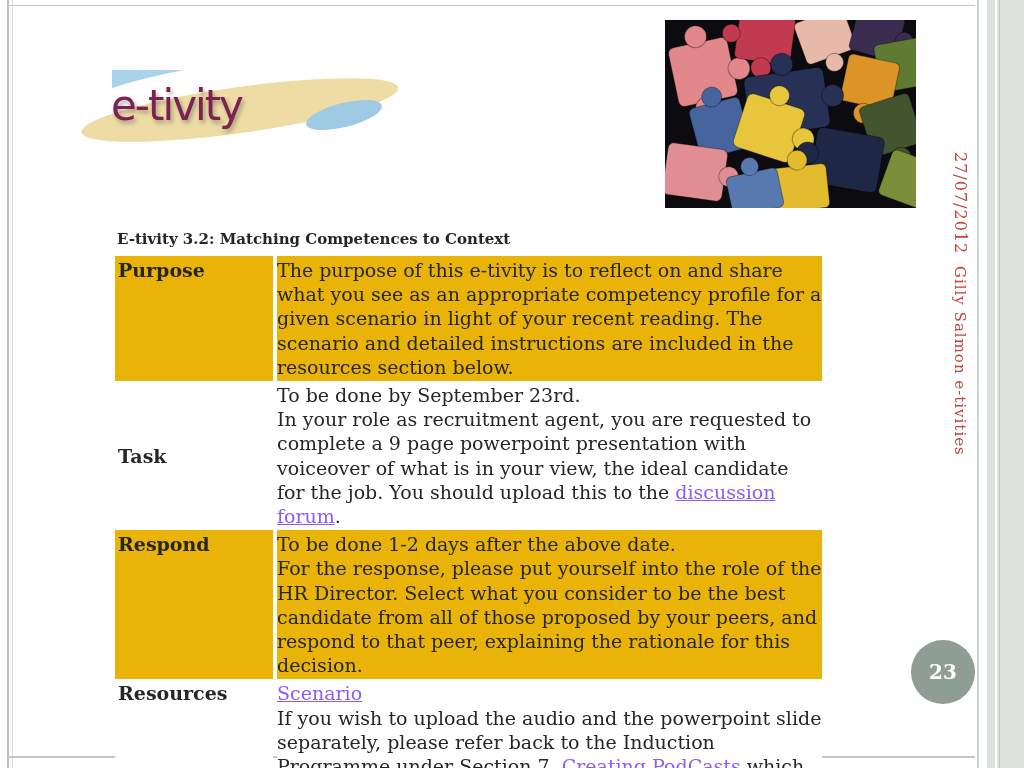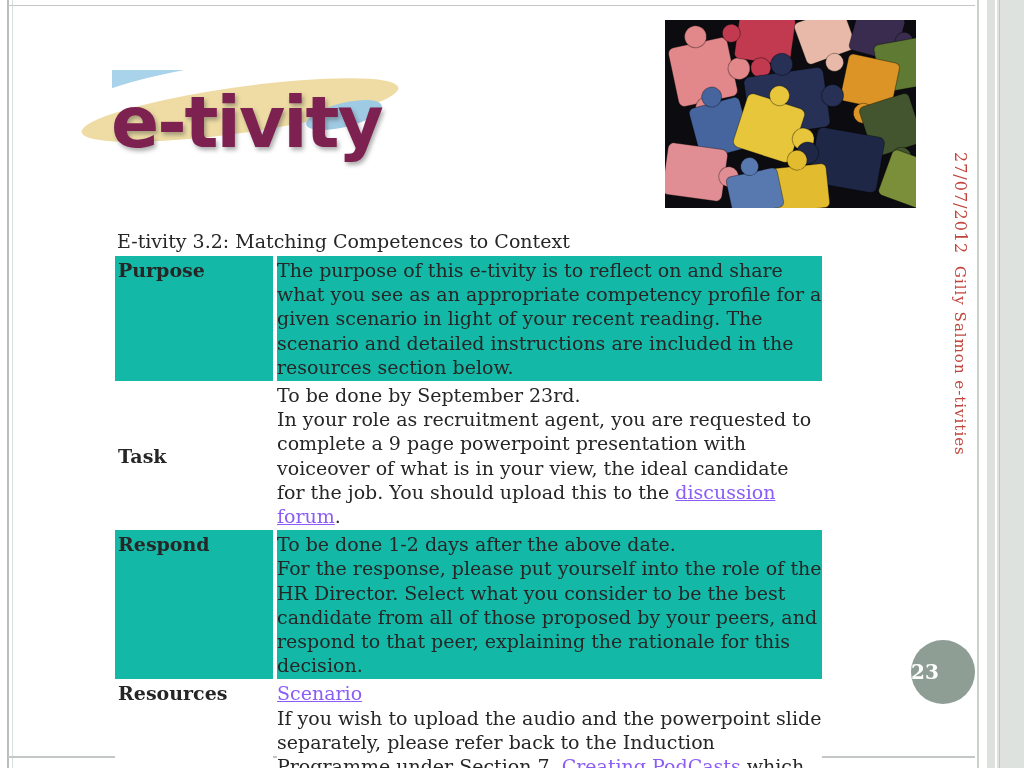--- a/index.html
+++ b/index.html
@@ -17,48 +17,48 @@
   .right-band { position:absolute; left:987px; top:0; width:37px; height:768px; background:#dde2de; }
   .rb-white  { position:absolute; left:995px; top:0; width:2px; height:768px; background:#ffffff; }
   .rb-gray   { position:absolute; left:999px; top:0; width:1px; height:768px; background:#c2c7c3; }
 
   
   .logo { position:absolute; left:105px; top:55px; width:280px; height:105px; }
   .logo-blue { position:absolute; left:7px; top:15px; width:128px; height:55px; background:#a9d3ea; }
   .logo-blue-sliver { position:absolute; left:200px; top:48px; width:78px; height:24px; background:#9fcae4; border-radius:50%; transform:rotate(-14deg); }
   .logo-white-sweep { position:absolute; left:-30px; top:6px; width:330px; height:52px; background:#ffffff; border-radius:50%; transform:rotate(-8deg); }
   .logo-swoosh { position:absolute; left:-25px; top:32px; width:320px; height:46px; background:#eedca4; border-radius:50%; transform:rotate(-8deg); }
-  .logo-text { position:absolute; left:6px; top:26px; font-family:"DejaVu Sans","Liberation Sans",sans-serif; font-weight:bold; font-size:71px; letter-spacing:-2px; color:#7c2150; text-shadow:2px 3px 4px rgba(70,70,70,0.45);text-align:center; }
+  .logo-text { position:absolute; left:6px; top:26px; font-family:"DejaVu Sans","Liberation Sans",sans-serif; font-weight:normal; font-size:42px; letter-spacing:-2px; color:#7c2150; text-shadow:2px 3px 4px rgba(70,70,70,0.45);text-align:center; }
 
   
   .puzzle { position:absolute; left:665px; top:20px; width:251px; height:188px; display:block; }
 
   
   .side-text { position:absolute; left:951px; writing-mode:vertical-rl; font-size:16px; color:#c1453c; letter-spacing:1px; white-space:nowrap; }
   .side-date { top:152px; }
   .side-attrib { top:266px; font-size:15px; }
 
   
-  .slide-title { position:absolute; left:117px; top:230px; width:810px; font-size:19px; font-weight:normal; }
+  .slide-title { position:absolute; left:117px; top:230px; width:810px; font-size:15px; font-weight:bold; }
 
   
   .etable { position:absolute; left:115px; top:256px; width:802px; font-size:19px; line-height:24.2px; }
   .erow { display:flex; column-gap:4px; }
   .cell { padding:2px 0 2px 0; background:#ffffff; }
   .cell-label { width:158px; font-weight:bold; padding-left:3px; }
   .cell-content { width:545px; }
-  .erow.shaded .cell { background:#14b8a6; }
+  .erow.shaded .cell { background:#eab308; }
   .erow.r-purpose { min-height:96px; }
   .erow.r-task { min-height:121px;align-items:center; }
   .erow.r-respond { min-height:121px;border-radius:10px; }
   .erow.r-resources { min-height:145px; }
   a.doc-link { color:#8b5cf6; text-decoration:underline; cursor:pointer; }
 
   
-  .page-circle { position:absolute; left:911px; top:640px; width:64px; height:64px; border-radius:50%; background:#8e9e94; display:flex; align-items:center; }
+  .page-circle { position:absolute; left:911px; top:640px; width:64px; height:64px; border-radius:50%; background:#8e9e94; display:flex; align-items:center; justify-content:center; }
   .page-circle span { color:#ffffff; font-weight:bold; font-size:20px; }
 </style>
 </head>
 <body>
 
 <div class="page">
 
   <div class="frame-line fl-left1"></div>
   <div class="frame-line fl-left2"></div>
   <div class="frame-line fl-top"></div>

